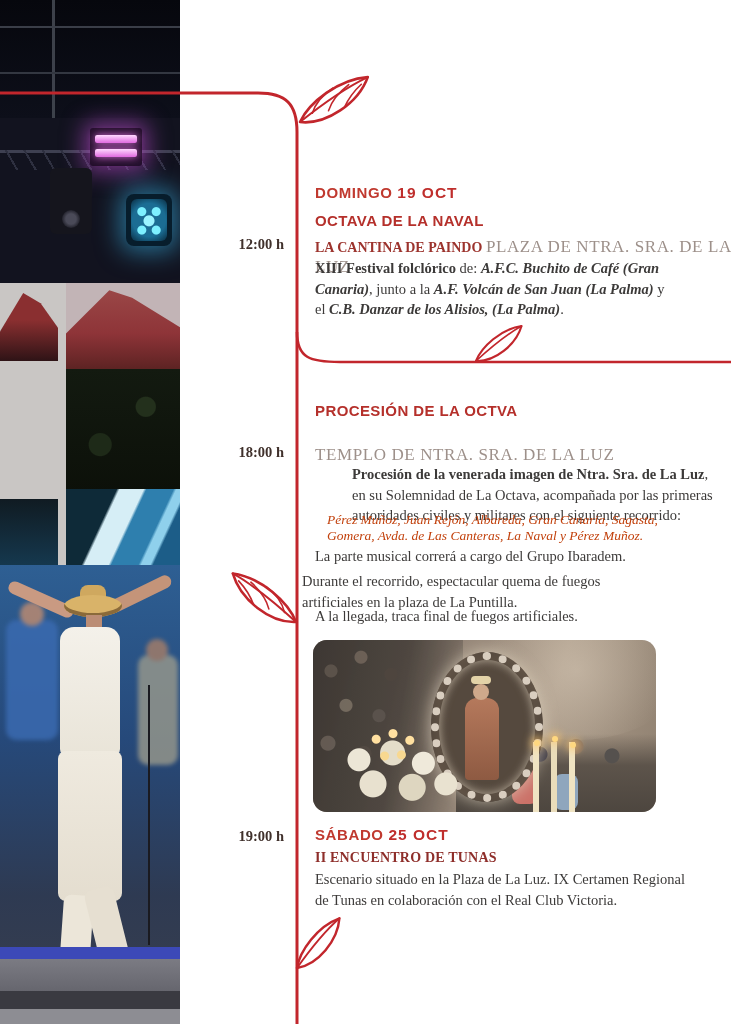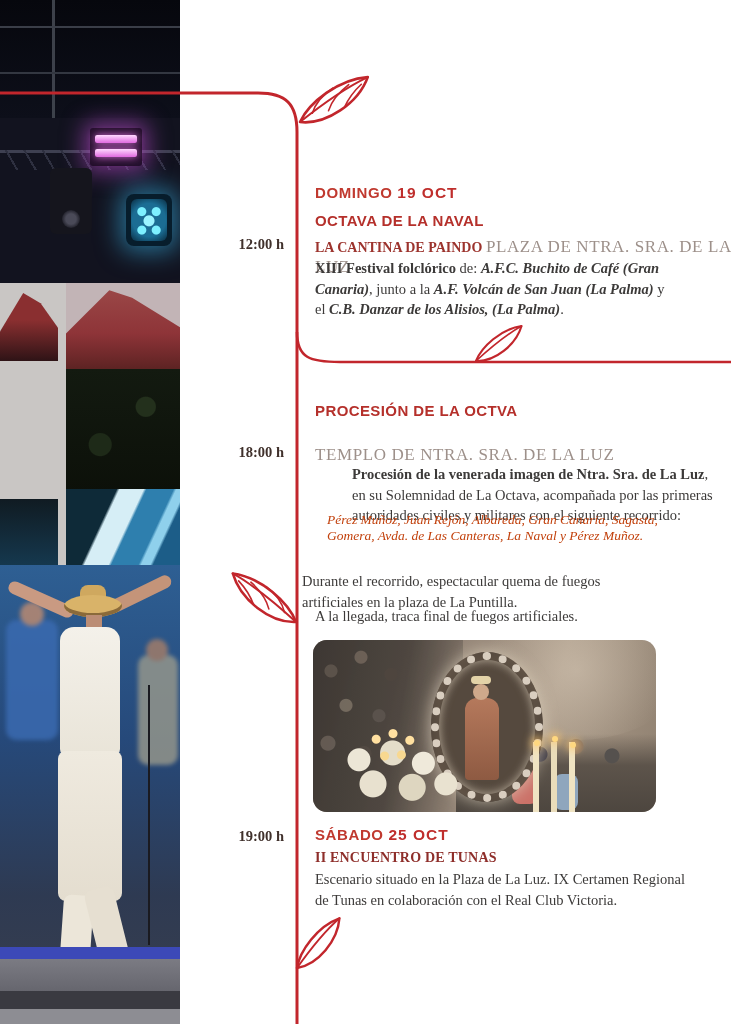--- a/index.html
+++ b/index.html
@@ -240,20 +240,21 @@
   </div>
 
   <div class="abs sec-title" style="left:315px;top:400px;line-height:21px;">
     <div>PROCESIÓN DE LA OCTVA</div>
   </div>
   <div class="abs venue-note" style="left:315px;top:445px;z-index:6;">TEMPLO DE NTRA. SRA. DE LA LUZ</div>
   <div class="abs body-text" style="left:315px;top:464px;width:372px;margin-left:37px;">
     <span class="b">Procesión de la venerada imagen de Ntra. Sra. de La Luz</span><span>, en su Solemnidad de La Octava, acompañada por las primeras autoridades civiles y militares con el siguiente recorrido:</span>
   </div>
   <div class="abs route" style="left:315px;top:512px;width:368px;">Pérez Muñoz, Juan Rejón, Albareda, Gran Canaria, Sagasta, Gomera, Avda. de Las Canteras, La Naval y Pérez Muñoz.</div>
+  <div class="abs body-text" style="left:315px;top:546px;width:380px;">La parte musical correrá a cargo del Grupo Ibaradem.</div>
   <div class="abs body-text" style="left:302px;top:571px;width:360px;">Durante el recorrido, espectacular quema de fuegos artificiales en la plaza de La Puntilla.</div>
   <div class="abs body-text" style="left:315px;top:606px;width:380px;">A la llegada, traca final de fuegos artificiales.</div>
 
   <div class="abs proc">
     <div class="proc-light"></div>
     <div class="crowd-left"></div>
     <div class="crowd-right"></div>
     <div class="shirt-pink"></div>
     <div class="shirt-blue"></div>
     <div class="mandorla"></div>

